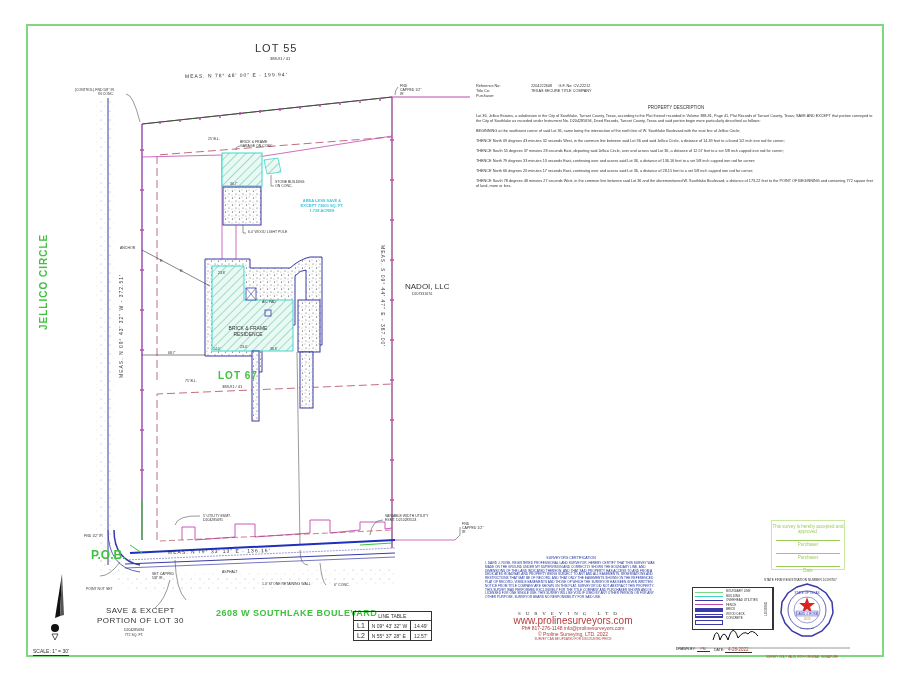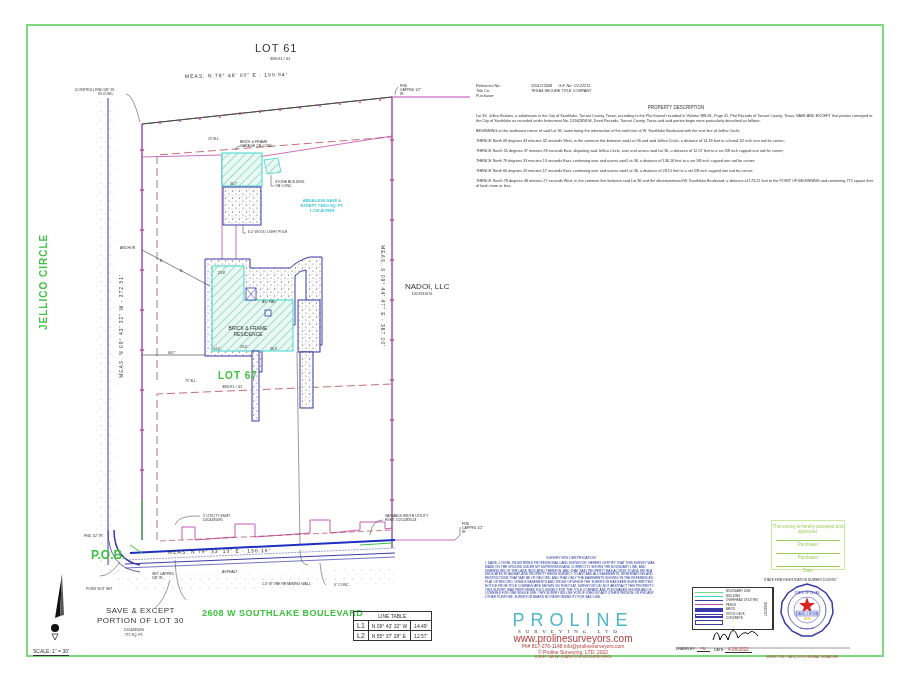--- a/index.html
+++ b/index.html
@@ -7,21 +7,21 @@
   .frame{position:absolute;left:26px;top:24px;width:858px;height:633px;border:2px solid #7ed87e;box-sizing:border-box;}
   svg.plat{position:absolute;left:0;top:0;}
   .t{position:absolute;white-space:nowrap;}
   .lot35{left:255px;top:42px;font-size:11px;color:#333;letter-spacing:1px;}
   .lot35sub{left:270px;top:56px;font-size:4px;color:#333;}
   .lot36{left:218px;top:370px;font-size:10px;color:#3fc23f;font-weight:bold;letter-spacing:1px;}
   .lot36sub{left:222px;top:384px;font-size:4px;color:#333;}
   .jellico{left:38px;top:330px;font-size:10px;color:#3fc23f;font-weight:bold;transform:rotate(-90deg);transform-origin:left top;letter-spacing:1px;}
   .nadoi{left:405px;top:282px;font-size:8px;color:#333;}
   .nadoisub{left:412px;top:292px;font-size:3.5px;color:#333;}
-  .road{left:202px;top:608px;font-size:9px;color:#3fc23f;font-weight:bold;letter-spacing:.5px;}
+  .road{left:216px;top:608px;font-size:9px;color:#3fc23f;font-weight:bold;letter-spacing:.5px;}
   .pob{left:91px;top:548px;font-size:12px;color:#3fc23f;font-weight:bold;}
   .pobsub{left:86px;top:587px;font-size:3.5px;color:#333;}
   .save{left:97px;top:606px;font-size:8px;color:#333;text-align:center;line-height:10px;letter-spacing:.5px;}
   .savesub{left:124px;top:628px;font-size:3.5px;color:#333;text-align:center;line-height:5px;}
   .scale{left:33px;top:648px;font-size:5px;color:#333;border-bottom:1px solid #333;padding-bottom:1px;}
   .tiny{font-size:3.5px;color:#333;}
   .cyan-note{left:300px;top:198px;font-size:4px;color:#39c9d8;font-weight:bold;line-height:5px;text-align:center;}
   .bldg{left:228px;top:325px;font-size:5px;color:#333;text-align:center;line-height:6px;}
   .bearing-top{left:185px;top:72px;font-size:5px;color:#333;letter-spacing:1px;transform:rotate(-1deg);}
   .bearing-bot{left:168px;top:548px;font-size:5px;color:#333;letter-spacing:1px;transform:rotate(-1deg);}
@@ -204,21 +204,21 @@
     <polygon points="62,574 55,618 60,616" fill="#111"></polygon>
     <polygon points="62,574 60,616 64,615" fill="#555"></polygon>
     <circle cx="55" cy="628" r="4" fill="#111"></circle>
     <polygon points="52,634 58,634 55,640" fill="none" stroke="#111" stroke-width=".7"></polygon>
   </g>
 
   <path d="M713 640 Q717 625 720 640 Q724 628 728 640 Q733 622 738 638 Q744 630 748 634 Q752 628 758 636" fill="none" stroke="#111" stroke-width="1"></path>
   <line x1="676" y1="648" x2="850" y2="648" stroke="#333" stroke-width=".5"></line>
 </svg>
 
-<div class="t lot35">LOT 61</div>
+<div class="t lot35">LOT 55</div>
 <div class="t lot35sub">388-91 / 41</div>
 <div class="t bearing-top">MEAS.   N 78° 48' 00" E   -   199.94'</div>
 <div class="t bearing-right">MEAS.   S 09° 44' 47" E   -   367.00'</div>
 <div class="t bearing-left">MEAS.   N 09° 43' 32" W   -   372.51'</div>
 <div class="t bearing-bot">MEAS.   N 79° 33' 13" E   -   136.16'</div>
 
 <div class="t tiny" style="left:74px;top:88px;width:40px;white-space:normal;text-align:right;">(CONTROL) FND 5/8" IR IN CONC.</div>
 <div class="t tiny" style="left:400px;top:84px;width:22px;white-space:normal;">FND CAPPED 1/2" IR</div>
 <div class="t tiny" style="left:240px;top:140px;width:40px;white-space:normal;">BRICK &amp; FRAME GARAGE ON CONC.</div>
 <div class="t tiny" style="left:275px;top:180px;width:30px;white-space:normal;">STONE BUILDING ON CONC.</div>
@@ -300,21 +300,20 @@
   <p>THENCE North 66 degrees 26 minutes 17 seconds East, continuing over and across said Lot 36, a distance of 28.15 feet to a set 5/8 inch capped iron rod for corner;</p>
   <p>THENCE South 78 degrees 48 minutes 27 seconds West, in the common line between said Lot 36 and the aforementioned W. Southlake Boulevard, a distance of 173.22 feet to the POINT OF BEGINNING and containing 772 square feet of land, more or less.</p>
 </div>
 
 <div class="cert">
   <div class="h">SURVEYORS CERTIFICATION</div>
   <div class="b">I, DAVID J. ROSE, REGISTERED PROFESSIONAL LAND SURVEYOR, HEREBY CERTIFY THAT THIS SURVEY WAS MADE ON THE GROUND UNDER MY SUPERVISION AND CORRECTLY SHOWS THE BOUNDARY LINE, AND DIMENSIONS OF THE LAND INDICATED THEREON, AND THAT SAID PROPERTY HAS ACCESS TO AND FROM A DEDICATED ROADWAY, AND PROPERTY BEING SUBJECT TO ANY AND ALL EASEMENTS, RESERVATIONS AND RESTRICTIONS THAT MAY BE OF RECORD, AND THAT ONLY THE EASEMENTS SHOWN ON THE REFERENCED PLAT OF RECORD, VISIBLE EASEMENTS AND THOSE OF WHICH THE SURVEYOR HAS BEEN GIVEN WRITTEN NOTICE FROM TITLE COMPANY ARE SHOWN ON THIS PLAT. SURVEYOR DID NOT ABSTRACT THIS PROPERTY. THIS SURVEY WAS PERFORMED EXCLUSIVELY FOR THE TITLE COMPANY AND PURCHASER SHOWN AND IS LICENSED FOR ONE SINGLE USE. THIS SURVEY WILL BE VOID IF USED BY ANY OTHER PERSON OR FOR ANY OTHER PURPOSE. SURVEYOR BEARS NO RESPONSIBILITY FOR SAID USE.</div>
 </div>
 
 <div class="logo">
-  <div class="name">PROLINE</div>
   <div class="sub">SURVEYING LTD.</div>
   <div class="web">www.prolinesurveyors.com</div>
   <div class="ph">Ph# 817-276-1148  info@prolinesurveyors.com</div>
   <div class="ph">© Proline Surveying, LTD. 2022</div>
   <div class="fine">SURVEY CAN BE UPDATED FOR DISCOUNTED PRICE</div>
 </div>
 
 <div class="accept">
   <div style="margin-top:3px;">This survey is hereby accepted and approved.</div>
   <div class="row">Purchaser</div>

